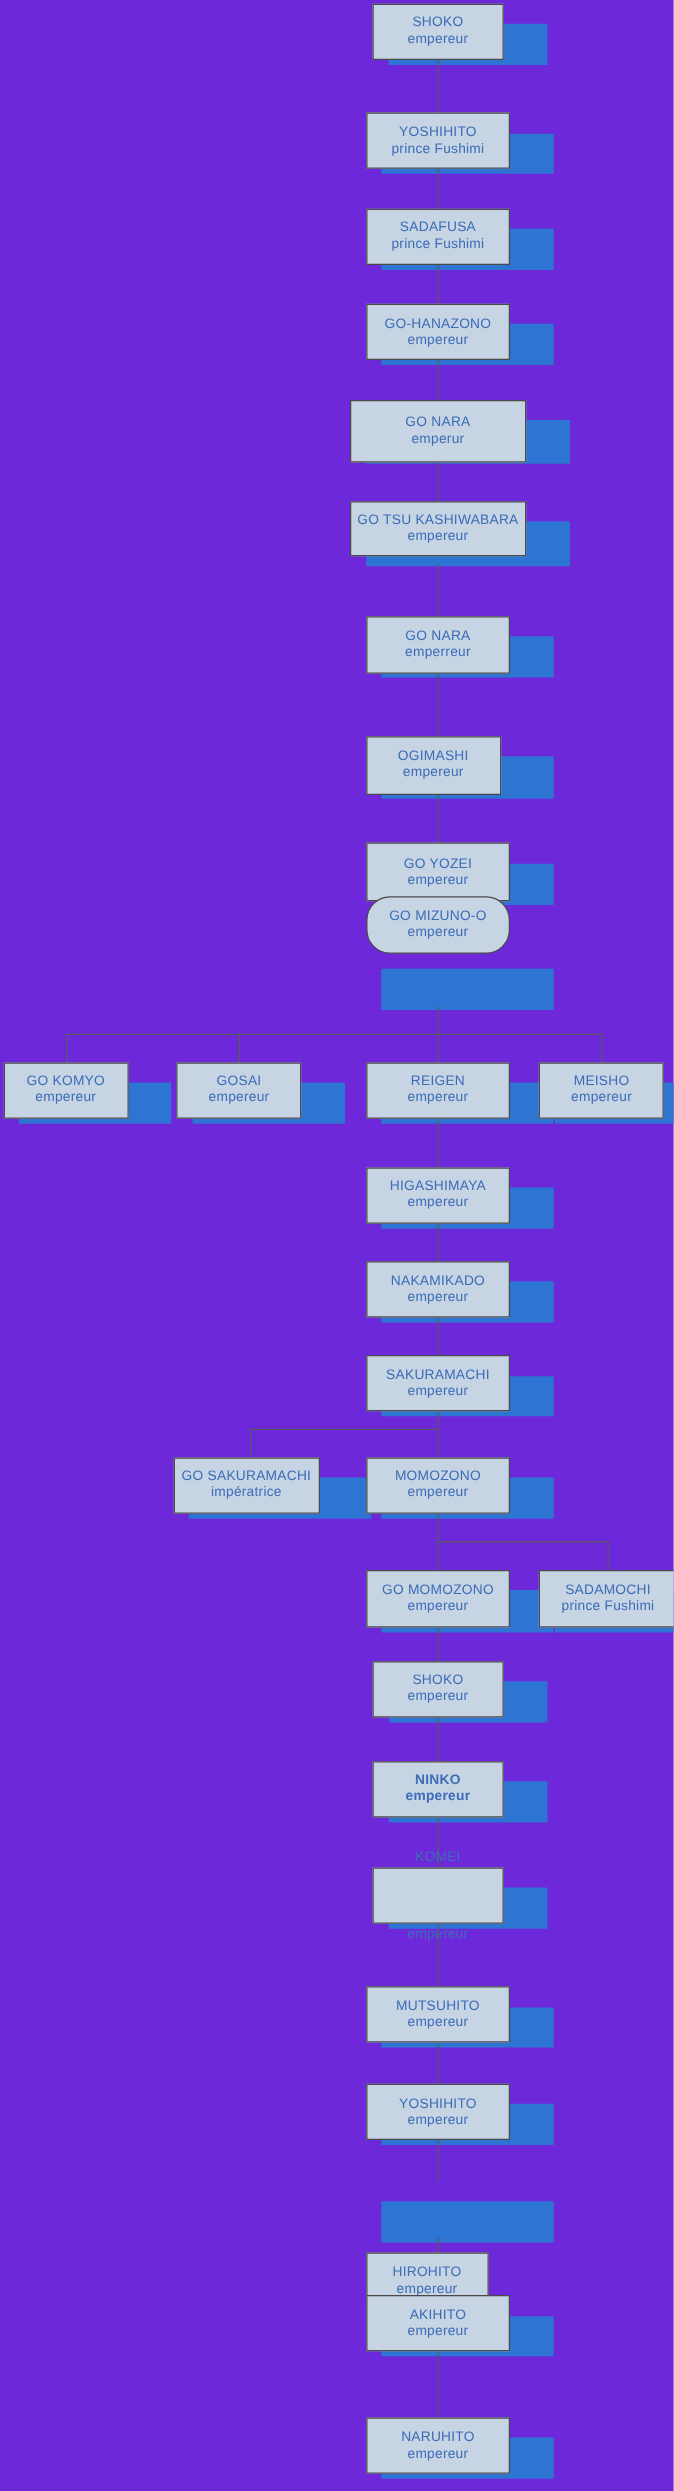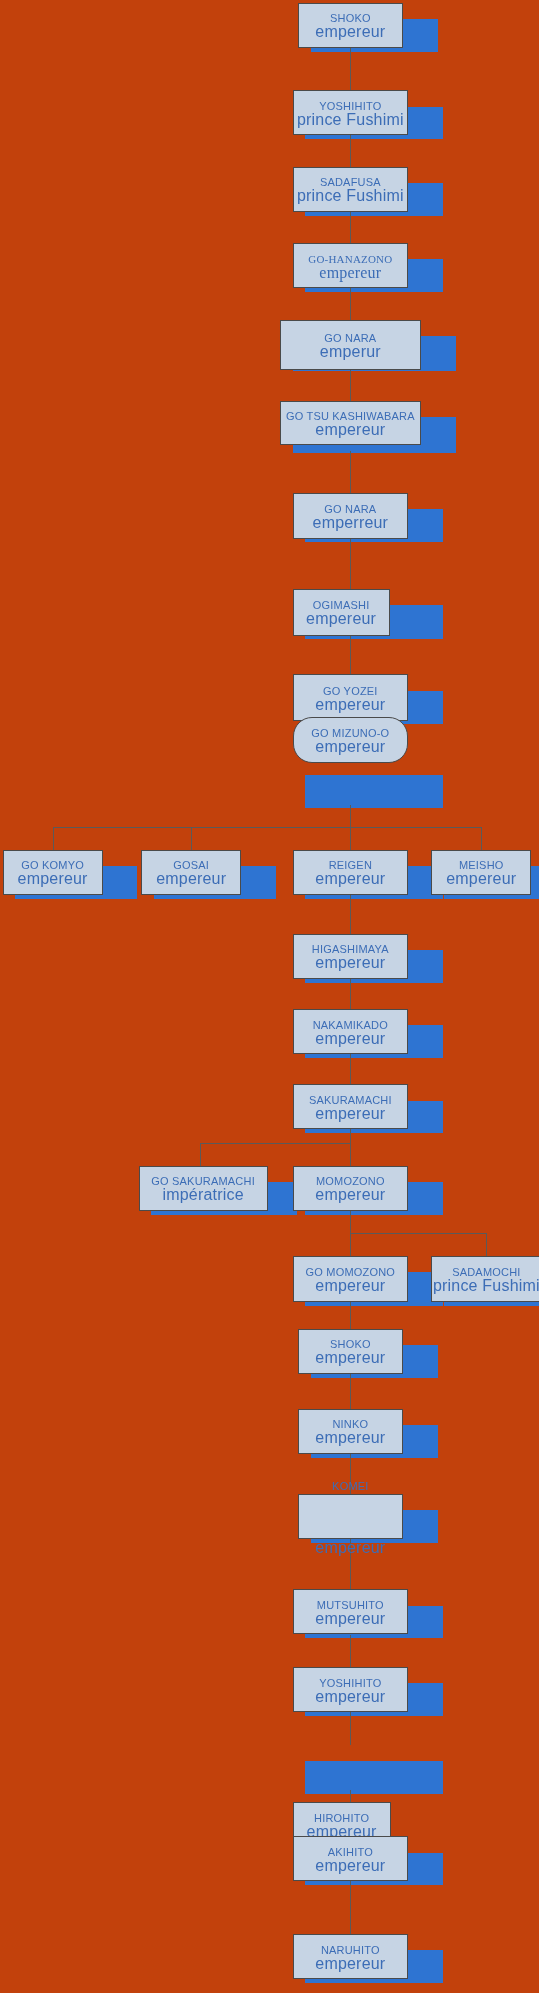--- a/index.html
+++ b/index.html
@@ -1,22 +1,22 @@
 <!DOCTYPE html>
 <html><head>
 <meta charset="utf-8">
 <style>
   html,body{margin:0;padding:0;background:#ffffff;}
   body{font-family:"Liberation Sans","DejaVu Sans",sans-serif;}
-  #canvas{position:relative;width:539px;height:1993px;background:#c2410c;overflow:hidden;}
+  #canvas{position:relative;width:539px;height:1993px;background:#6d28d9;overflow:hidden;}
   .node{position:absolute;box-sizing:border-box;background:#c6d4e4;border:1.5px solid #4a4a4a;
         display:flex;flex-direction:column;align-items:center;justify-content:center;
         color:#3c6db6;z-index:3;}
   .node .nm{font-size:11px;line-height:13px;letter-spacing:.2px;white-space:nowrap;}
-  .node .rl{font-size:16px;line-height:13px;letter-spacing:.2px;white-space:nowrap;}
+  .node .rl{font-size:11px;line-height:13px;letter-spacing:.2px;white-space:nowrap;}
   .shadow{position:absolute;background:#2e74d2;z-index:1;}
   .edge{position:absolute;background:#5a5a5a;z-index:2;}
   .edge.v{width:1px;}
   .edge.h{height:1px;}
 </style>
 </head>
 <body>
 
 <div id="canvas">
     <div class="shadow" style="left: 310.567px; top: 18.8019px; width: 127.233px; height: 32.8185px;"></div>
@@ -87,37 +87,37 @@
       <div class="rl">empereur</div>
     </div>
     <div class="node" style="left: 292.6px; top: 90.2491px; width: 115.5px; height: 45.1245px;">
       <div class="nm">YOSHIHITO</div>
       <div class="rl">prince Fushimi</div>
     </div>
     <div class="node" style="left: 292.6px; top: 166.71px; width: 115.5px; height: 45.1245px;">
       <div class="nm">SADAFUSA</div>
       <div class="rl">prince Fushimi</div>
     </div>
-    <div class="node" style="left: 292.6px; top: 243.171px; width: 115.5px; height: 45.1245px; font-family: Liberation Serif, serif;">
+    <div class="node" style="left: 292.6px; top: 243.171px; width: 115.5px; height: 45.1245px;">
       <div class="nm">GO-HANAZONO</div>
       <div class="rl">empereur</div>
     </div>
     <div class="node" style="left: 279.767px; top: 319.632px; width: 141.167px; height: 50.1384px;">
       <div class="nm">GO NARA</div>
       <div class="rl">emperur</div>
     </div>
     <div class="node" style="left: 279.767px; top: 401.107px; width: 141.167px; height: 44px;">
       <div class="nm">GO TSU KASHIWABARA</div>
       <div class="rl">empereur</div>
     </div>
     <div class="node" style="left: 292.6px; top: 492.609px; width: 115.5px; height: 46.378px;">
       <div class="nm">GO NARA</div>
       <div class="rl">emperreur</div>
     </div>
-    <div class="node" style="left: 292.6px; top: 589.126px; width: 97px; height: 46.378px; text-align: center;">
+    <div class="node" style="left: 292.6px; top: 589.126px; width: 108px; height: 46.378px; text-align: center;">
       <div class="nm">OGIMASHI</div>
       <div class="rl">empereur</div>
     </div>
     <div class="node" style="left: 292.6px; top: 674.361px; width: 115.5px; height: 46.378px;">
       <div class="nm">GO YOZEI</div>
       <div class="rl">empereur</div>
     </div>
     <div class="node" style="left: 292.6px; top: 717px; width: 115.5px; height: 46.378px; border-radius: 19px;">
       <div class="nm">GO MIZUNO-O</div>
       <div class="rl">empereur</div>
@@ -143,41 +143,41 @@
       <div class="rl">empereur</div>
     </div>
     <div class="node" style="left: 292.6px; top: 1009.03px; width: 115.5px; height: 45.1245px;">
       <div class="nm">NAKAMIKADO</div>
       <div class="rl">empereur</div>
     </div>
     <div class="node" style="left: 292.6px; top: 1084.24px; width: 115.5px; height: 45.1245px;">
       <div class="nm">SAKURAMACHI</div>
       <div class="rl">empereur</div>
     </div>
-    <div class="node" style="left: 138.6px; top: 1165.72px; width: 129px; height: 45.1245px;">
+    <div class="node" style="left: 138.6px; top: 1165.72px; width: 117px; height: 45.1245px;">
       <div class="nm">GO SAKURAMACHI</div>
       <div class="rl">impératrice</div>
     </div>
     <div class="node" style="left: 292.6px; top: 1165.72px; width: 115.5px; height: 45.1245px;">
       <div class="nm">MOMOZONO</div>
       <div class="rl">empereur</div>
     </div>
     <div class="node" style="left: 292.6px; top: 1255.97px; width: 115.5px; height: 46.378px;">
       <div class="nm">GO MOMOZONO</div>
       <div class="rl">empereur</div>
     </div>
     <div class="node" style="left: 431.2px; top: 1255.97px; width: 110.367px; height: 46.378px;">
       <div class="nm">SADAMOCHI</div>
       <div class="rl">prince Fushimi</div>
     </div>
     <div class="node" style="left: 297.733px; top: 1328.67px; width: 105.233px; height: 45.1245px;">
       <div class="nm">SHOKO</div>
       <div class="rl">empereur</div>
     </div>
-    <div class="node" style="left: 297.733px; top: 1408.89px; width: 105.233px; height: 45.1245px;">
+    <div class="node" style="left: 297.733px; top: 1408.89px; width: 105.233px; height: 45.1245px; font-weight: bold;">
       <div class="nm">NINKO</div>
       <div class="rl">empereur</div>
     </div>
     <div class="node" style="left: 297.733px; top: 1494.12px; width: 105.233px; height: 45.1245px; gap: 48px;">
       <div class="nm">KOMEI</div>
       <div class="rl">empereur</div>
     </div>
     <div class="node" style="left: 292.6px; top: 1589.39px; width: 115.5px; height: 45.1245px;">
       <div class="nm">MUTSUHITO</div>
       <div class="rl">empereur</div>

